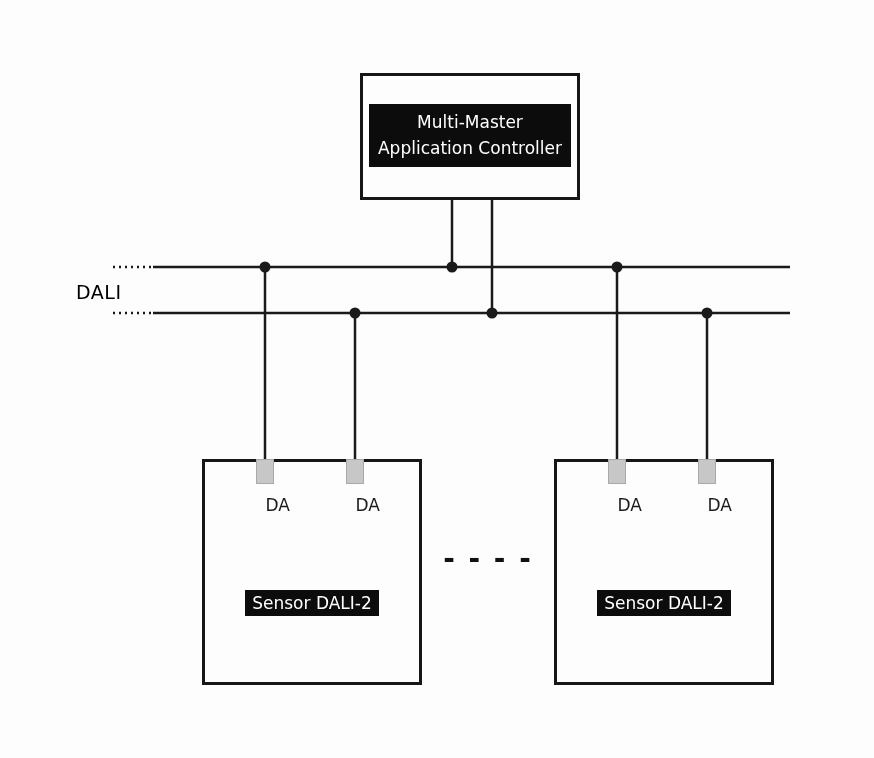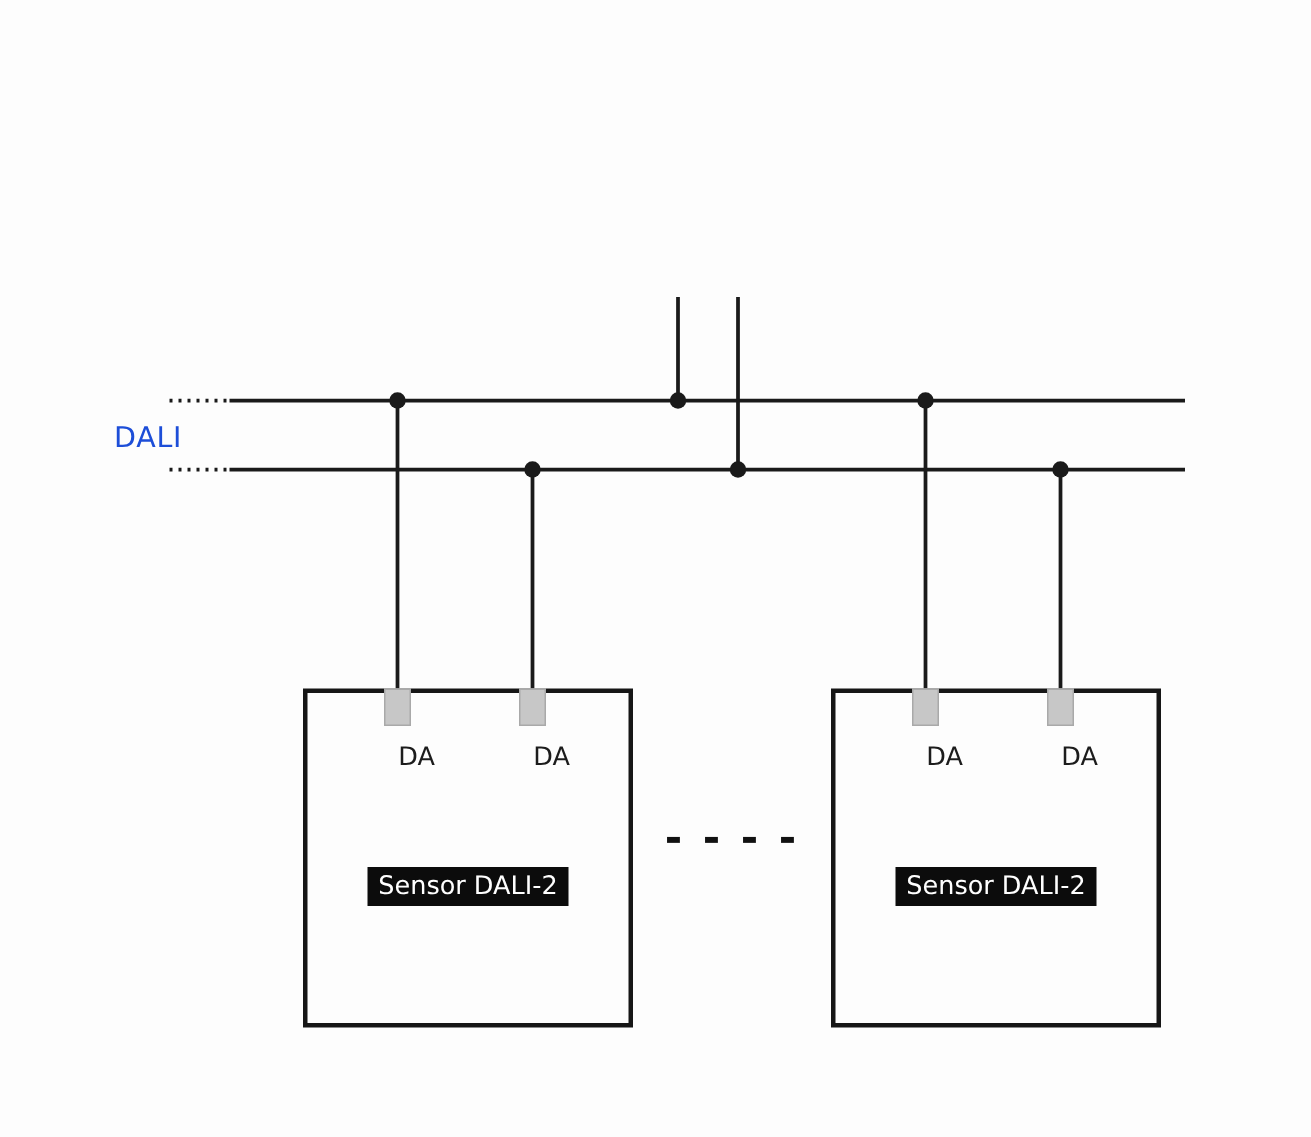--- a/index.html
+++ b/index.html
@@ -50,21 +50,21 @@
     font-size: 17px;
     line-height: 1.55;
   }
   .controller-label span { display: block; white-space: nowrap; }
 
   .bus-label {
     position: absolute;
     left: 76px;
     top: 281px;
     font-size: 19px;
-    color: #1d4ed8;
+    color: #000000;
     letter-spacing: 0.5px;
   }
 
   .separator {
     position: absolute;
     left: 437px;
     top: 542px;
     width: 102px;
     text-align: center;
     font-size: 28px;
@@ -100,21 +100,21 @@
     font-size: 17px;
     color: #1c1c1c;
   }
   .terminal-label.t1 { left: 35px; }
   .terminal-label.t2 { left: 125px; }
 
   .sensor-label-row {
     position: absolute;
     left: 0;
     right: 0;
-    top: 116px;
+    top: 128px;
     display: flex;
     justify-content: center;
   }
   .sensor-label {
     padding: 3px 7px;
     font-size: 17px;
     white-space: nowrap;
   }
 </style>
 </head>
@@ -140,20 +140,26 @@
     <line x1="707" y1="313" x2="707" y2="461" stroke="#1a1a1a" stroke-width="2.5"></line>
 
     <circle cx="265" cy="267" r="5.5" fill="#1a1a1a"></circle>
     <circle cx="452" cy="267" r="5.5" fill="#1a1a1a"></circle>
     <circle cx="617" cy="267" r="5.5" fill="#1a1a1a"></circle>
     <circle cx="355" cy="313" r="5.5" fill="#1a1a1a"></circle>
     <circle cx="492" cy="313" r="5.5" fill="#1a1a1a"></circle>
     <circle cx="707" cy="313" r="5.5" fill="#1a1a1a"></circle>
   </svg>
 
+  <div class="box controller-box">
+    <div class="black-label controller-label">
+      <span>Multi-Master</span>
+      <span>Application Controller</span>
+    </div>
+  </div>
 
   <div class="bus-label">DALI</div>
 
   <div class="separator">- - - -</div>
 
   <div class="box sensor-box sensor-1">
     <div class="terminal t1"></div>
     <div class="terminal t2"></div>
     <div class="terminal-label t1">DA</div>
     <div class="terminal-label t2">DA</div>

